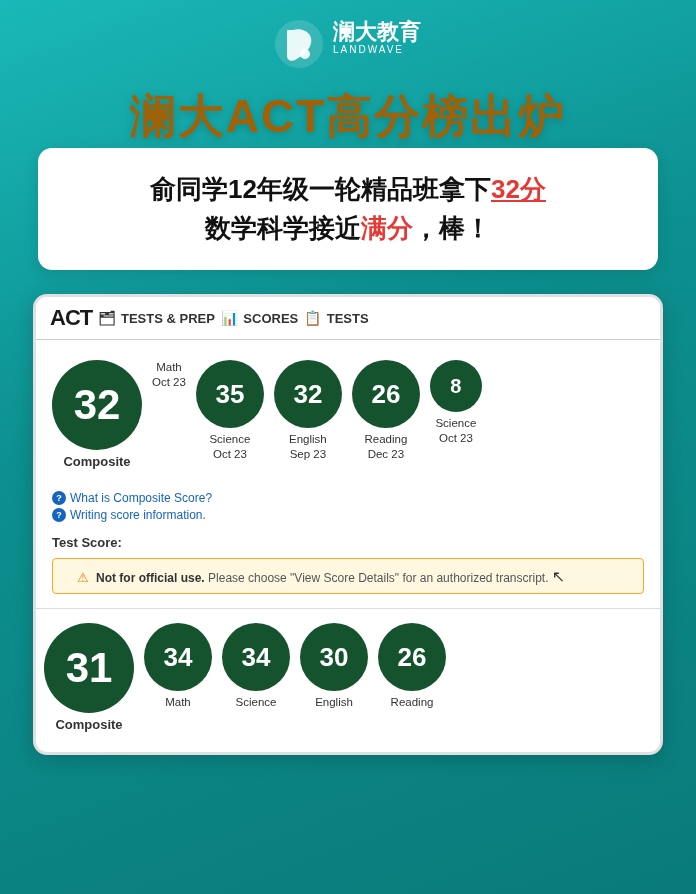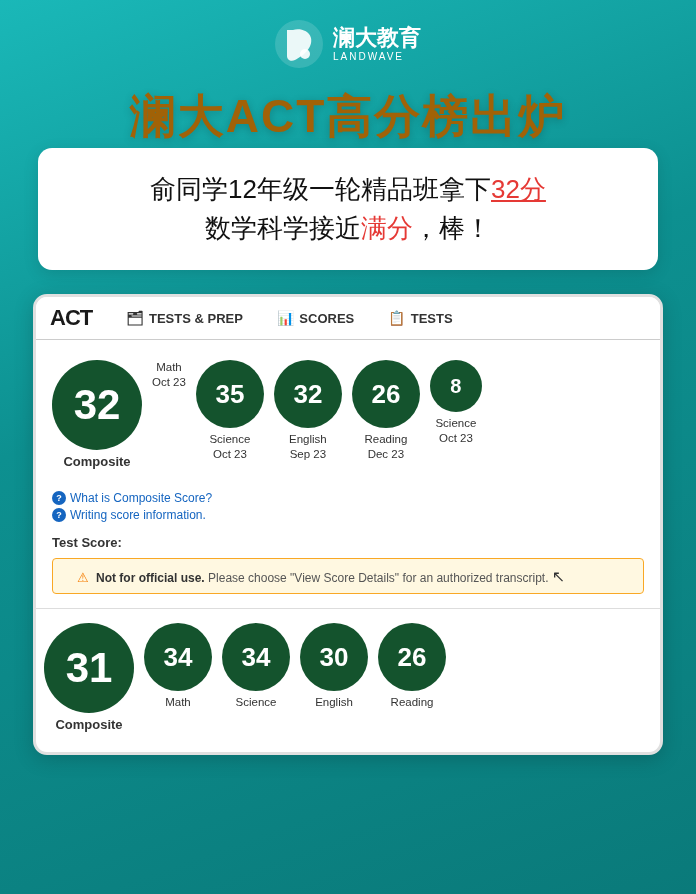--- a/index.html
+++ b/index.html
@@ -10,21 +10,20 @@
       font-family: 'Arial', sans-serif;
       display: flex;
       flex-direction: column;
       align-items: center;
       padding: 20px 30px 30px;
     }
 
     
     .logo-area {
       display: flex;
-      align-items: center;
       gap: 10px;
       margin-bottom: 18px;
     }
     .logo-icon {
       width: 48px;
       height: 48px;
     }
     .logo-text {
       display: flex;
       flex-direction: column;
@@ -59,21 +58,21 @@
       border-radius: 14px;
       padding: 22px 28px;
       width: 100%;
       max-width: 620px;
       text-align: center;
       margin-bottom: 24px;
       box-shadow: 0 4px 16px rgba(0,0,0,0.12);
     }
     .subtitle-card p {
       font-size: 26px;
-      font-weight: normal;
+      font-weight: bold;
       color: #111;
       line-height: 1.5;
     }
     .subtitle-card .highlight {
       color: #e53935;
       text-decoration: underline;
     }
     .subtitle-card .highlight2 {
       color: #e53935;
     }
@@ -89,21 +88,21 @@
       border: 3px solid #e0e0e0;
     }
 
     
     .act-nav {
       background: white;
       border-bottom: 1px solid #ccc;
       display: flex;
       align-items: center;
       padding: 8px 14px;
-      gap: 34px;
+      gap: 6px;
     }
     .act-logo-text {
       font-size: 22px;
       font-weight: 900;
       color: #1a1a1a;
       letter-spacing: -1px;
     }
     .act-nav-item {
       display: flex;
       align-items: center;

